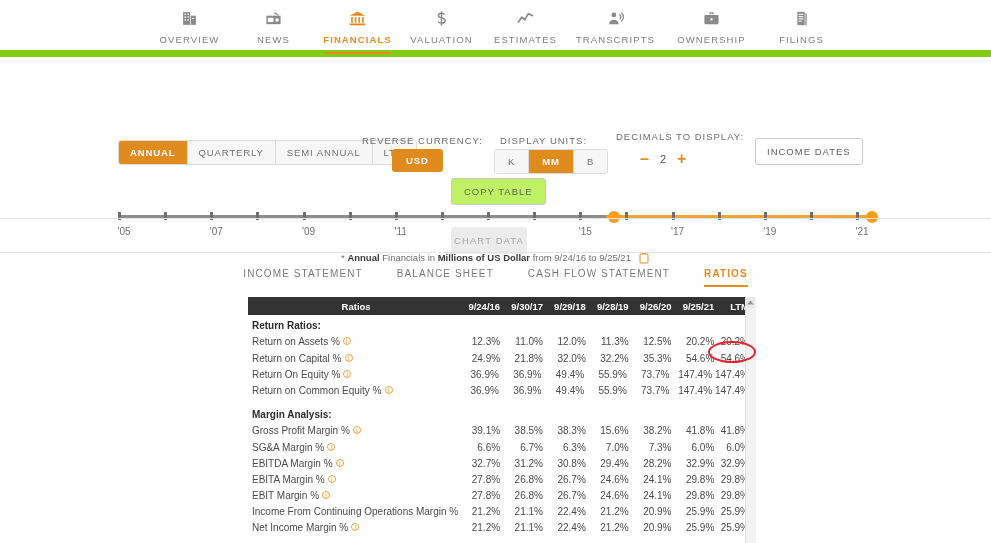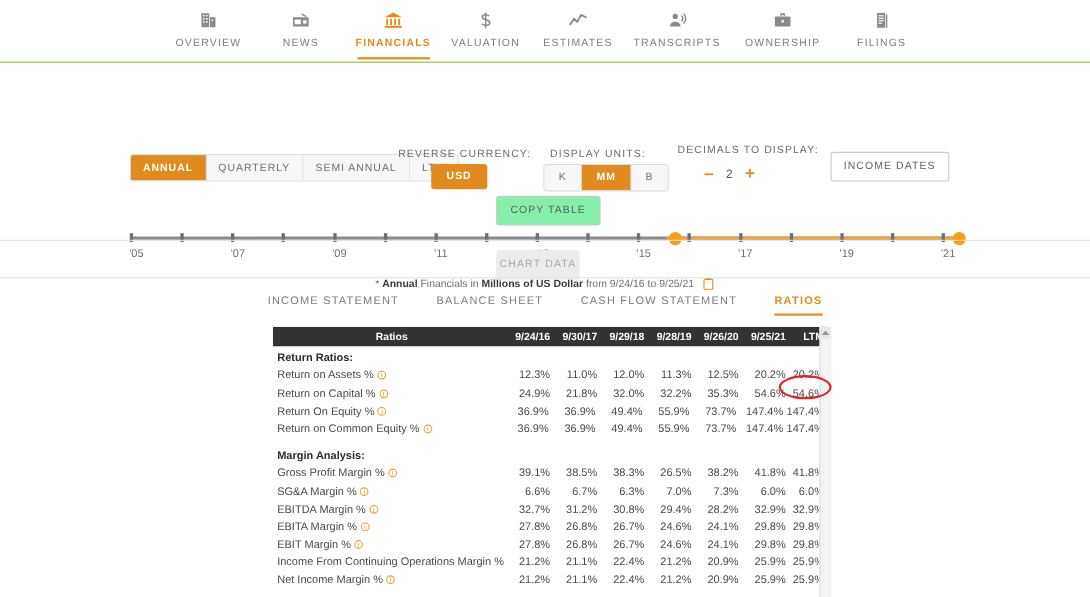--- a/index.html
+++ b/index.html
@@ -15,21 +15,21 @@
     overflow: hidden;
     background: #ffffff;
   }
 
   
   .topnav {
     position: absolute;
     left: 0; top: 0;
     width: 991px;
     height: 57px;
-    border-bottom: 1px solid #84cc16;
+    border-bottom: 7px solid #84cc16;
     display: flex;
     justify-content: center;
     align-items: flex-start;
     box-sizing: border-box;
   }
   .nav-items {
     display: flex;
     align-items: flex-start;
     gap: 0px;
     margin-top: 8px;
@@ -159,21 +159,21 @@
     color: #5f5f5f;
     padding: 7px 11px;
     cursor: pointer;
   }
 
   #copy-btn {
     position: absolute;
     left: 451px; top: 121px;
     border: 1px solid #c9c9c9;
     border-radius: 3px;
-    background: #86efac;
+    background: #bef264;
     font-size: 9.5px;
     letter-spacing: 1px;
     color: #5f5f5f;
     padding: 7px 12px;
     cursor: pointer;
   }
 
   
   #timeline {
     position: absolute;
@@ -656,21 +656,21 @@
           <div class="c-val"></div>
           <div class="c-val"></div>
           <div class="c-val"></div>
           <div class="c-val ltm"></div>
         </div>
         <div class="t-row">
           <div class="c-name">Gross Profit Margin %<span class="info-ico">i</span></div>
           <div class="c-val">39.1%</div>
           <div class="c-val">38.5%</div>
           <div class="c-val">38.3%</div>
-          <div class="c-val">26.5%</div>
+          <div class="c-val">15.6%</div>
           <div class="c-val">38.2%</div>
           <div class="c-val">41.8%</div>
           <div class="c-val ltm">41.8%</div>
         </div>
         <div class="t-row">
           <div class="c-name">SG&amp;A Margin %<span class="info-ico">i</span></div>
           <div class="c-val">6.6%</div>
           <div class="c-val">6.7%</div>
           <div class="c-val">6.3%</div>
           <div class="c-val">7.0%</div>

